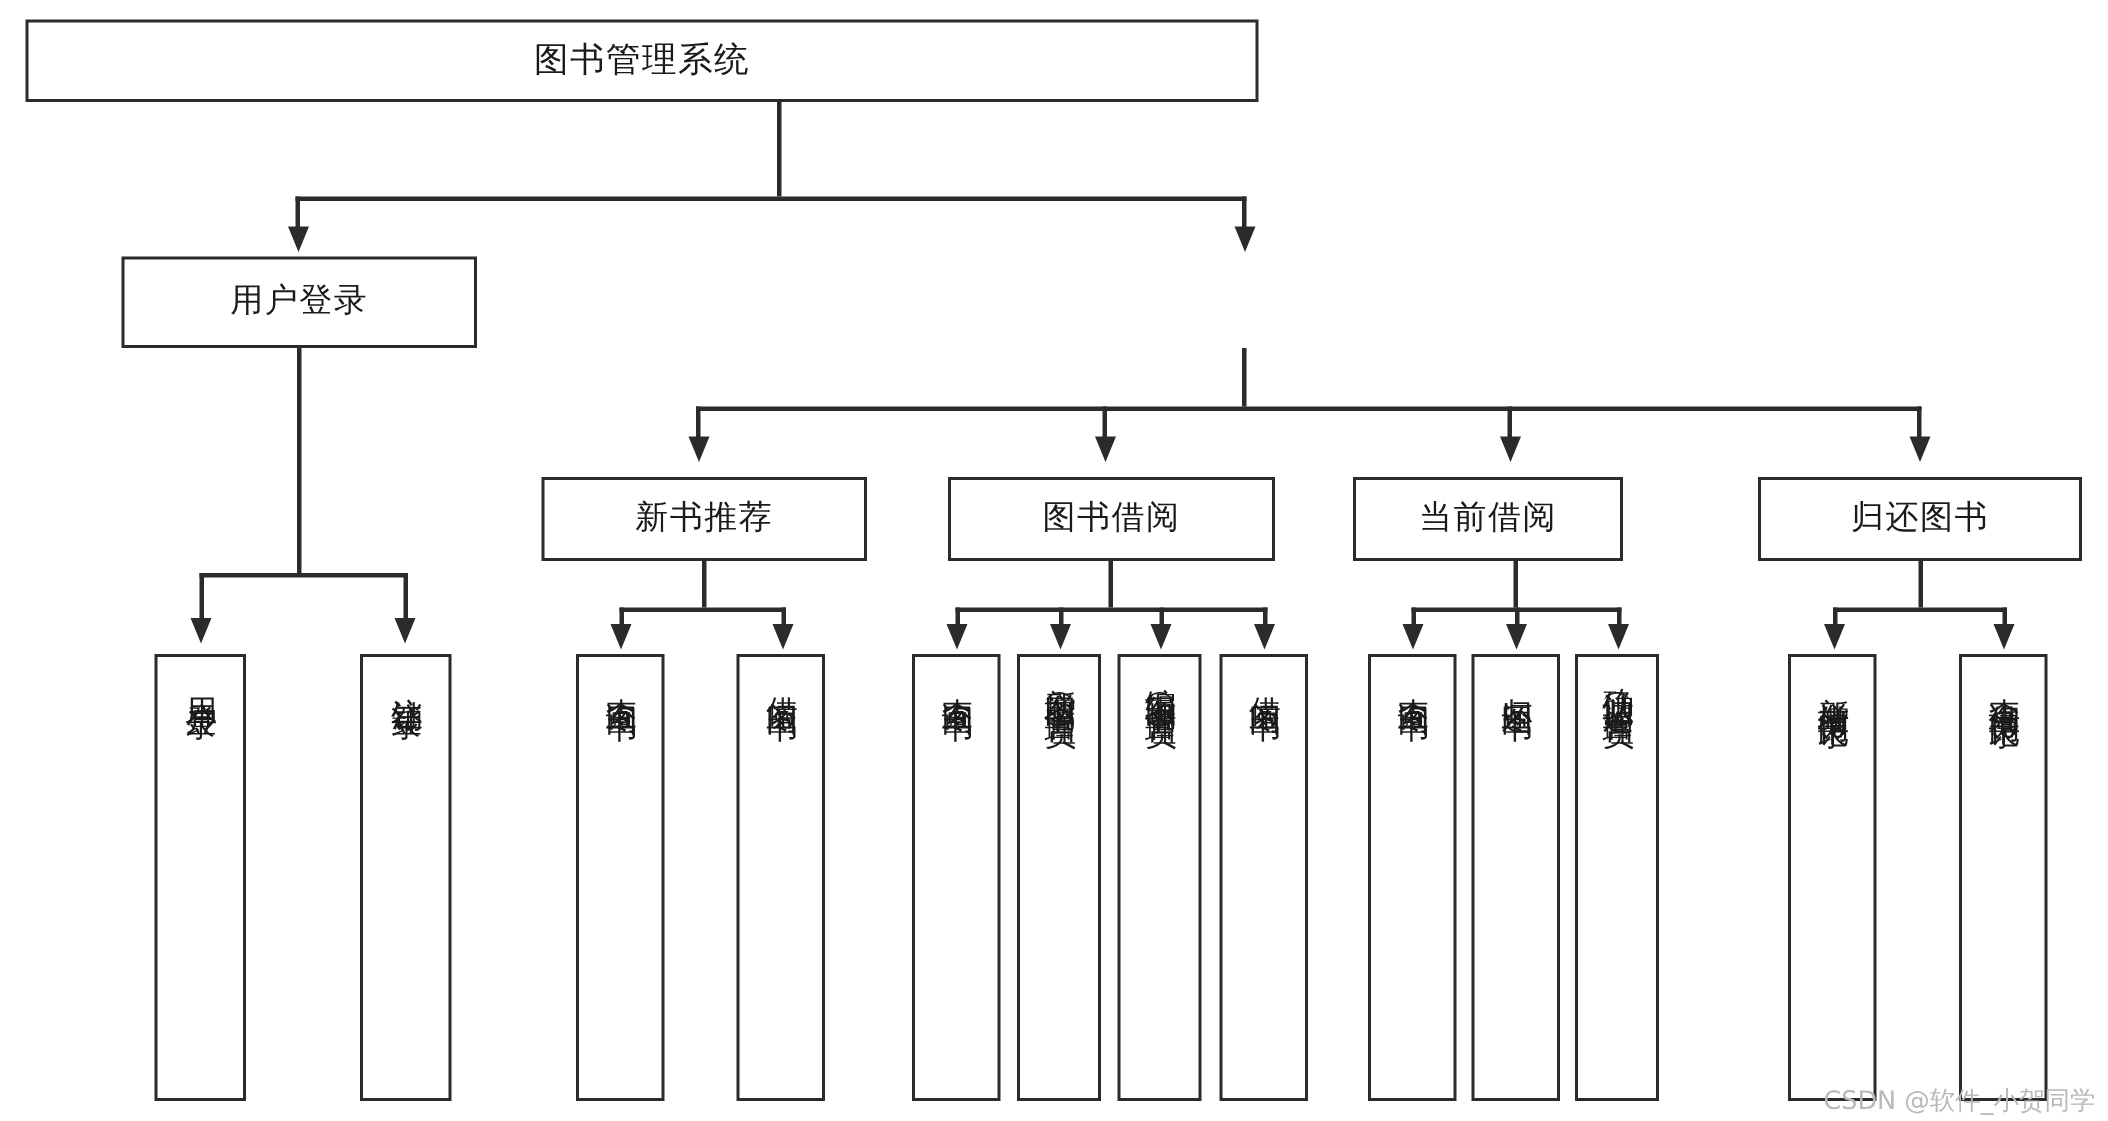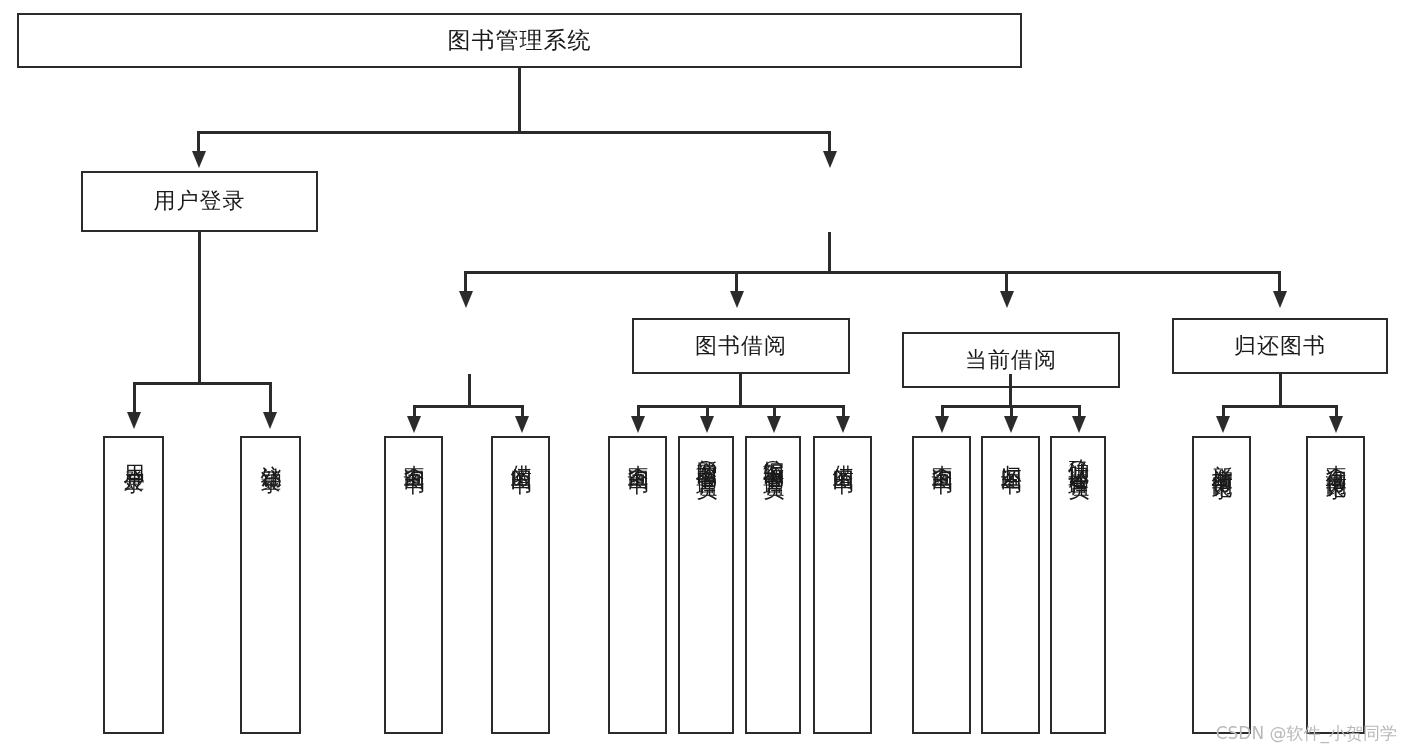--- a/index.html
+++ b/index.html
@@ -72,21 +72,21 @@
     color: #b9b9b9;
     white-space: nowrap;
     font-family: "DejaVu Sans", "Liberation Sans", sans-serif;
   }
 </style>
 </head>
 <body>
 
 <div id="canvas">
 
-  <div class="node horiz root" style="left:17px; top:13px; width:1005px; height:55px;">
+  <div class="node horiz root" style="left:17px; top:13px; width:822px; height:55px;">
     <span>图书管理系统</span>
   </div>
 
   <div class="vline" style="left:518px; top:68px; height:63px;"></div>
 
   <div class="hline" style="left:197px; top:131px; width:634px;"></div>
   <div class="vline" style="left:197px; top:131px; height:22px;"></div>
   <div class="arrow" style="left:192px; top:151px;"></div>
   <div class="vline" style="left:828px; top:131px; height:22px;"></div>
   <div class="arrow" style="left:823px; top:151px;"></div>
@@ -106,24 +106,27 @@
   <div class="hline" style="left:464px; top:271px; width:817px;"></div>
   <div class="vline" style="left:464px; top:271px; height:22px;"></div>
   <div class="arrow" style="left:459px; top:291px;"></div>
   <div class="vline" style="left:735px; top:271px; height:22px;"></div>
   <div class="arrow" style="left:730px; top:291px;"></div>
   <div class="vline" style="left:1005px; top:271px; height:22px;"></div>
   <div class="arrow" style="left:1000px; top:291px;"></div>
   <div class="vline" style="left:1278px; top:271px; height:22px;"></div>
   <div class="arrow" style="left:1273px; top:291px;"></div>
 
+  <div class="node horiz" style="left:361px; top:318px; width:217px; height:56px;">
+    <span>新书推荐</span>
+  </div>
   <div class="node horiz" style="left:632px; top:318px; width:218px; height:56px;">
     <span>图书借阅</span>
   </div>
-  <div class="node horiz" style="left:902px; top:332px; width:218px; height:56px;">
+  <div class="node horiz" style="left:902px; top:318px; width:180px; height:56px;">
     <span>当前借阅</span>
   </div>
   <div class="node horiz" style="left:1172px; top:318px; width:216px; height:56px;">
     <span>归还图书</span>
   </div>
 
   <div class="vline" style="left:468px; top:374px; height:31px;"></div>
   <div class="hline" style="left:413px; top:405px; width:111px;"></div>
   <div class="vline" style="left:413px; top:405px; height:13px;"></div>
   <div class="arrow" style="left:407px; top:416px;"></div>

